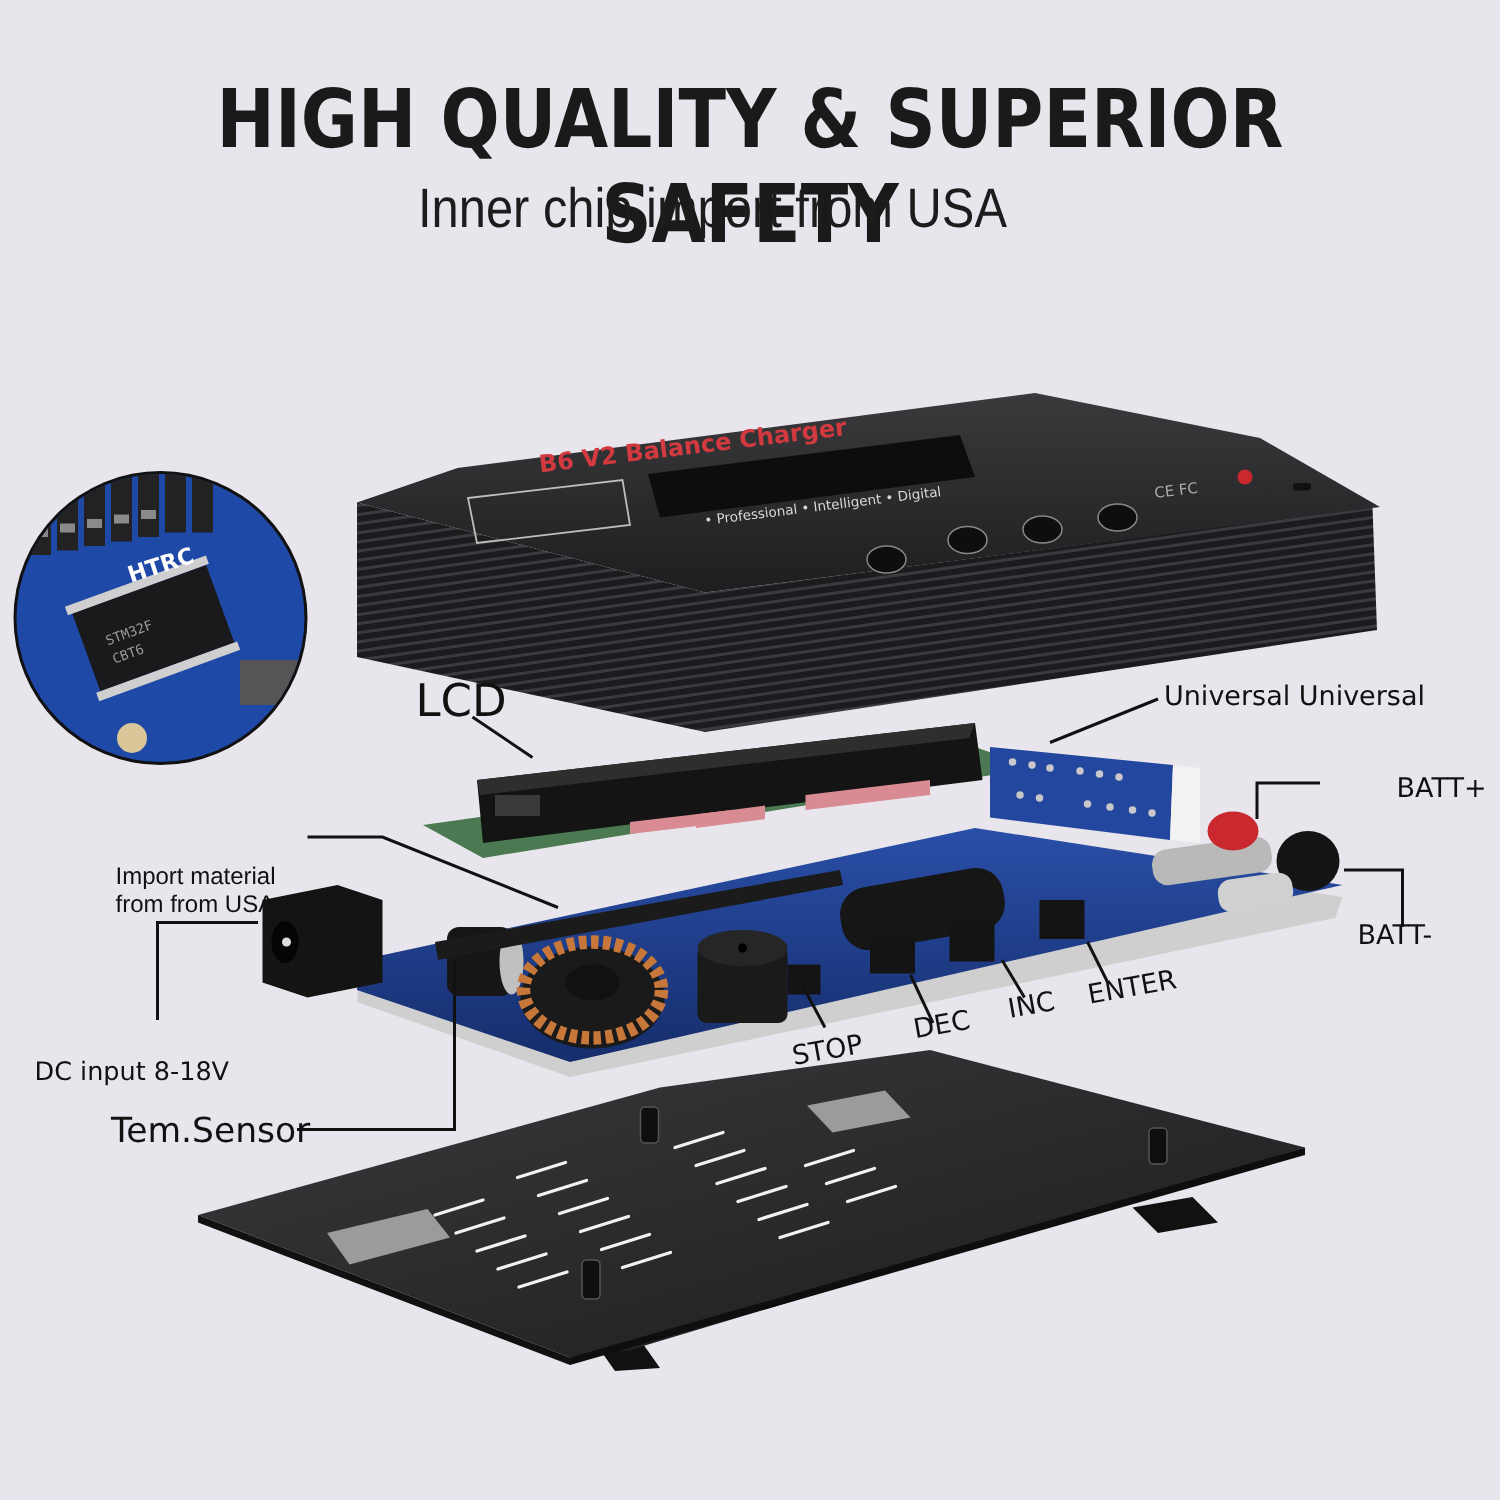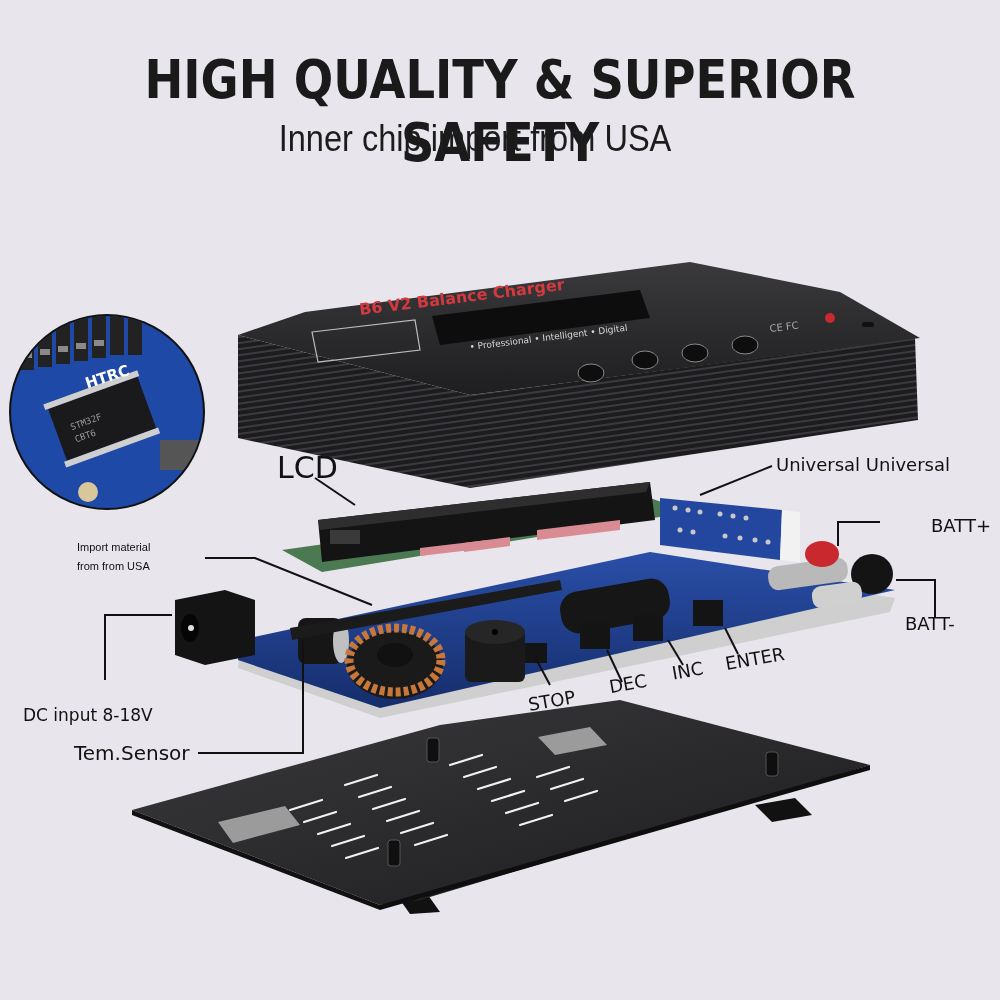--- a/index.html
+++ b/index.html
@@ -15,21 +15,21 @@
     font-family:"DejaVu Sans",sans-serif; font-weight:bold;
     font-size:54px; letter-spacing:0px; color:#1a1a1a;
     transform:scaleX(0.86); transform-origin:center;
   }
   .subhead {
     left:0; width:950px; top:118px; text-align:center;
     font-family:"Liberation Sans",sans-serif; font-size:37px; color:#1c1c1c;
     transform:scaleX(0.88); transform-origin:center;
   }
   .label { font-family:"DejaVu Sans",sans-serif; color:#111; white-space:nowrap; }
-  .label.sm { font-family:"Liberation Sans",sans-serif; font-size:11px; line-height:19px; }
+  .label.sm { font-family:"Liberation Sans",sans-serif; font-size:16px; line-height:19px;margin-top:37px; }
   svg.scene { position:absolute; left:0; top:0; }
 </style>
 </head>
 <body>
 
 <div class="abs headline">HIGH QUALITY &amp; SUPERIOR SAFETY</div>
 <div class="abs subhead">Inner chip import from USA</div>
 
 <svg class="scene" width="1000" height="1000" viewBox="0 0 1000 1000">
   <defs>
@@ -249,17 +249,17 @@
 
 <div class="abs label" style="left:277px;top:450px;font-size:30px;">LCD</div>
 <div class="abs label" style="left:776px;top:454px;font-size:18px;width:224px;overflow:hidden;">Universal Universal</div>
 <div class="abs label" style="left:887px;top:515px;font-size:18px;margin-left:44px;">BATT+</div>
 <div class="abs label" style="left:905px;top:613px;font-size:18px;">BATT-</div>
 <div class="abs label sm" style="left:77px;top:538px;">
   <div>Import material</div>
   <div>from from USA</div>
 </div>
 <div class="abs label" style="left:23px;top:705px;font-size:17px;">DC input 8-18V</div>
-<div class="abs label" style="left:74px;top:741px;font-size:20px;text-align:right;">Tem.Sensor</div>
+<div class="abs label" style="left:74px;top:741px;font-size:23px;text-align:right;">Tem.Sensor</div>
 <div class="abs label" style="left:528px;top:690px;font-size:18px;transform:rotate(-10deg);">STOP</div>
 <div class="abs label" style="left:609px;top:673px;font-size:18px;transform:rotate(-10deg);">DEC</div>
 <div class="abs label" style="left:672px;top:660px;font-size:18px;transform:rotate(-10deg);">INC</div>
 <div class="abs label" style="left:725px;top:648px;font-size:18px;transform:rotate(-10deg);">ENTER</div>
 
 </body></html>

